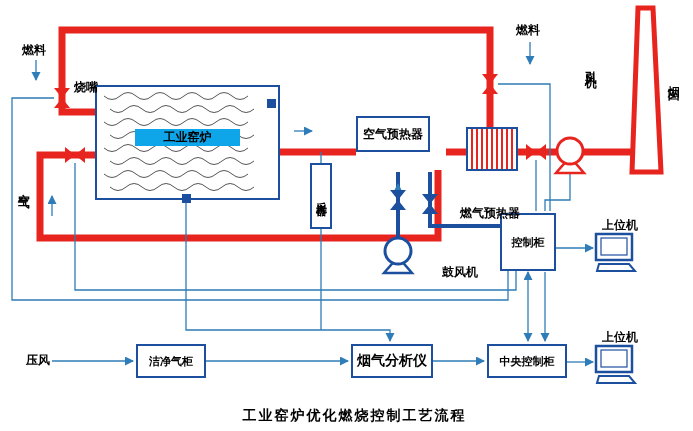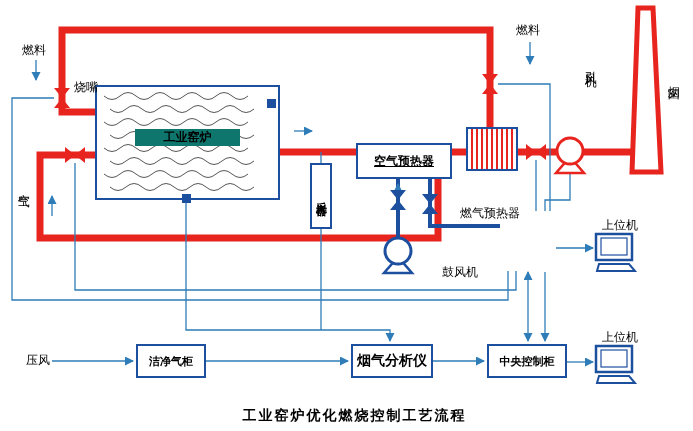--- a/index.html
+++ b/index.html
@@ -1,27 +1,27 @@
 <!DOCTYPE html>
 <html><head>
 <meta charset="utf-8">
 <style>
   html,body{margin:0;padding:0;background:#fff;}
   .stage{position:relative;width:693px;height:431px;background:#ffffff;overflow:hidden;
          font-family:"Liberation Sans","DejaVu Sans",sans-serif;color:#000;}
   svg{position:absolute;left:0;top:0;}
-  .lbl{position:absolute;font-size:12px;font-weight:normal;white-space:nowrap;line-height:1.15;z-index:3;}
+  .lbl{position:absolute;font-size:12px;font-weight:bold;white-space:nowrap;line-height:1.15;z-index:3;}
   .vert{writing-mode:vertical-rl;text-orientation:upright;letter-spacing:2px;}
   .box{position:absolute;border:2px solid #1d4f9f;box-sizing:border-box;background:#fff;
        display:flex;align-items:center;justify-content:center;
        font-size:12px;font-weight:bold;z-index:2;text-align:center;}
   .box.clear{background:transparent;}
   .box.striped{background:repeating-linear-gradient(90deg,#ffffff 0 3px,#e8241f 3px 5px);}
   .furnace-label{position:absolute;left:135px;top:129px;width:105px;text-align:center;
-       background:#0f766e;font-size:12px;font-weight:bold;z-index:3;}
+       background:#0ea5e9;font-size:12px;font-weight:bold;z-index:3;}
   .title{position:absolute;left:8px;bottom:6px;width:100%;text-align:center;
        font-size:14px;font-weight:bold;letter-spacing:2px;z-index:3;}
 </style>
 </head>
 <body>
 
 <div class="stage">
 
   <svg width="693" height="431" viewBox="0 0 693 431">
     <defs>
@@ -117,27 +117,30 @@
     </g>
   </svg>
 
   <div class="box clear" style="left:95px;top:85px;width:185px;height:115px;"></div>
   <div class="furnace-label">工业窑炉</div>
 
   <div class="box" style="left:310px;top:163px;width:22px;height:66px;font-size:11px;">
     <span class="vert">采样器</span>
   </div>
 
-  <div class="box" style="left:356px;top:143px;width:96px;height:36px;text-decoration:underline;">
+  <div class="box" style="left:356px;top:116px;width:74px;height:36px;">
     <span>空气预热器</span>
   </div>
 
   <div class="box striped" style="left:466px;top:127px;width:52px;height:44px;"></div>
   <div class="lbl" style="left:460px;top:175px;margin-top:32px;">燃气预热器</div>
 
+  <div class="box" style="left:500px;top:213px;width:56px;height:58px;font-size:11px;">
+    <span>控制柜</span>
+  </div>
 
   <div class="box" style="left:136px;top:344px;width:70px;height:34px;font-size:11px;">
     <span>洁净气柜</span>
   </div>
 
   <div class="box" style="left:351px;top:344px;width:82px;height:34px;font-size:14px;">
     <span>烟气分析仪</span>
   </div>
 
   <div class="box" style="left:487px;top:344px;width:80px;height:34px;font-size:11px;">

